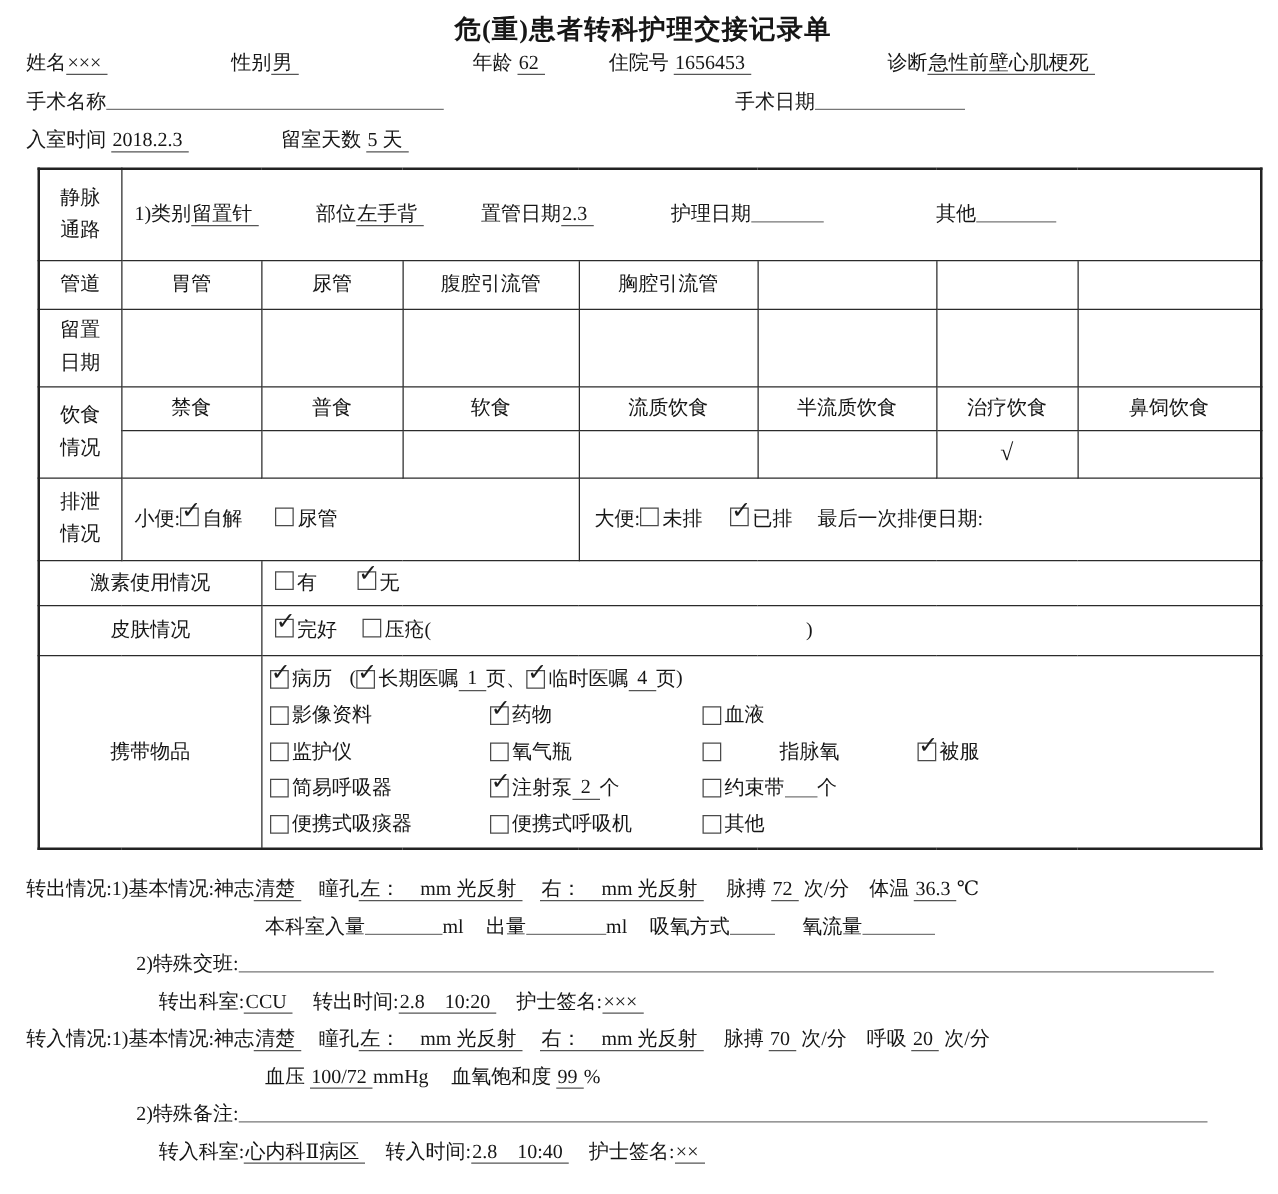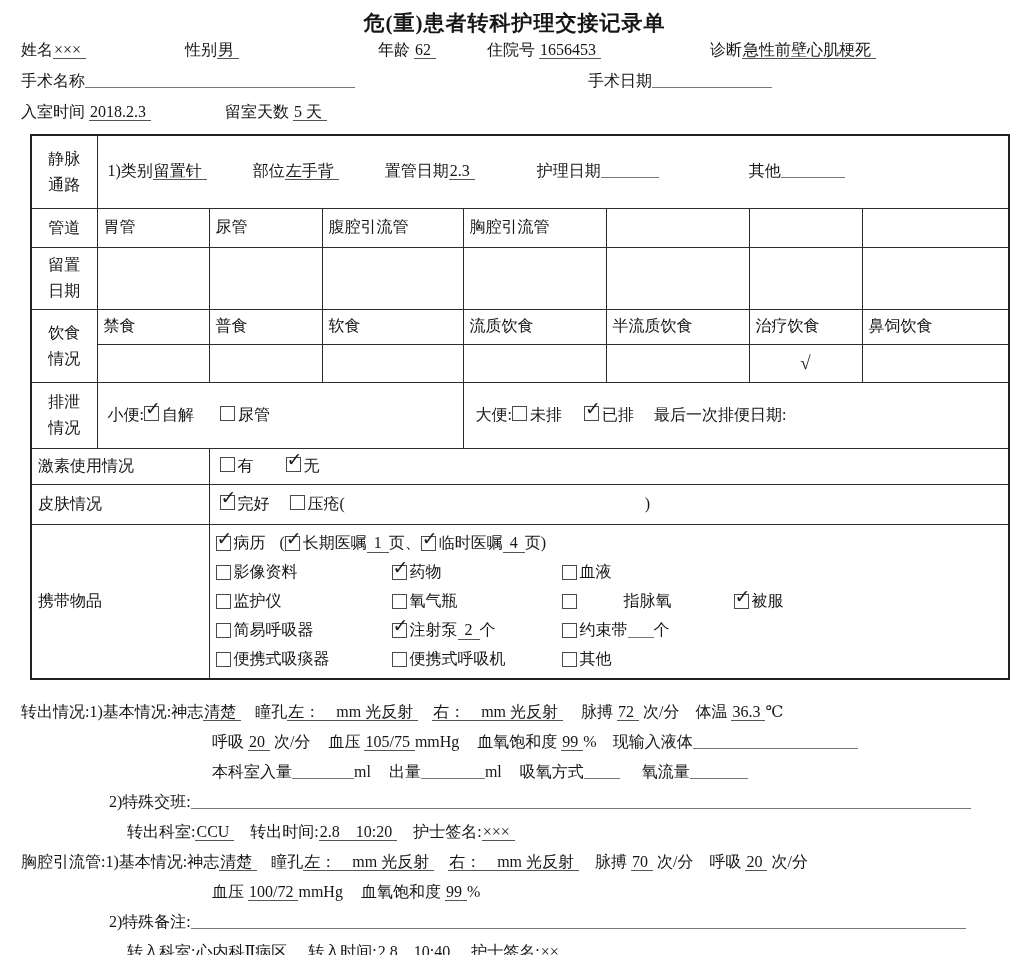--- a/index.html
+++ b/index.html
@@ -11,21 +11,21 @@
   }
   .title{text-align:center;font-size:21px;font-weight:600;letter-spacing:1px;line-height:30px;margin-top:4px;}
   .hline{position:relative;height:31px;white-space:nowrap;}
   .abs{position:absolute;top:2px;}
   .u{border-bottom:1px solid #555;padding:0 5px 0 1px;}
   .blank{display:inline-block;border-bottom:1px solid #777;height:15px;vertical-align:-2px;}
   .g{display:inline-block;}
   table.frm{border-collapse:collapse;table-layout:fixed;width:978px;margin:3px 0 0 9px;border:2px solid #222;}
   table.frm td{border:1.5px solid #2b2b2b;padding:0 6px;vertical-align:middle;overflow:hidden;}
   .lbl{text-align:center;white-space:pre-line;line-height:26px;padding:0 2px !important;}
-  .hdr{text-align:left;}
+  .hdr{text-align:center;}
   .chk{text-align:center;font-size:19px;}
   .cb{display:inline-block;width:13px;height:13px;border:1px solid #4a4a4a;position:relative;vertical-align:-1px;margin-right:3px;flex:none;background:#fff;}
   .cb.checked::after{content:"✓";position:absolute;left:0px;top:-8px;font-size:19px;line-height:1;color:#1d1d1d;font-family:"DejaVu Sans",sans-serif;}
   .iline{display:flex;align-items:center;height:29px;white-space:nowrap;}
   .slot{flex:none;display:flex;align-items:center;}
   .bl{line-height:30px;white-space:nowrap;}
   .nw{white-space:nowrap;}
 </style>
 </head>
 <body>
@@ -241,44 +241,38 @@
     </table>
 
   <div style="margin-top:17px;">
     <div class="bl">
       <span>转出情况:</span><span>1)基本情况:</span><span>神志</span><span class="u">清楚</span>
       <span class="g" style="width:10px;"></span><span>瞳孔</span><span class="u">左：　mm 光反射</span><span class="g" style="width:14px;"></span><span class="u">右：　mm 光反射</span>
       <span class="g" style="width:14px;"></span><span>脉搏</span> <span class="u">72</span> <span>次/分</span>
       <span class="g" style="width:12px;"></span><span>体温</span> <span class="u">36.3</span><span>℃</span>
     </div>
     <div class="bl" style="padding-left:191px;">
-      <span>呼吸</span> <span class="u">20</span> <span>次/分</span>
-      <span class="g" style="width:14px;"></span><span>血压</span> <span class="u">105/75</span><span>mmHg</span>
-      <span class="g" style="width:14px;"></span><span>血氧饱和度</span> <span class="u">99</span><span>%</span>
-      <span class="g" style="width:12px;"></span><span>现输入液体</span><span class="blank" style="width:165px;"></span>
-    </div>
-    <div class="bl" style="padding-left:191px;">
       <span>本科室入量</span><span class="blank" style="width:62px;"></span><span>ml</span>
       <span class="g" style="width:14px;"></span><span>出量</span><span class="blank" style="width:64px;"></span><span>ml</span>
       <span class="g" style="width:14px;"></span><span>吸氧方式</span><span class="blank" style="width:36px;"></span>
       <span class="g" style="width:18px;"></span><span>氧流量</span><span class="blank" style="width:58px;"></span>
     </div>
     <div class="bl" style="padding-left:88px;">
       <span>2)特殊交班:</span><span class="blank" style="width:780px;"></span>
     </div>
     <div class="bl" style="padding-left:106px;">
       <span>转出科室:</span><span class="u">CCU</span>
       <span class="g" style="width:12px;"></span><span>转出时间:</span><span class="u">2.8　10:20</span>
       <span class="g" style="width:12px;"></span><span>护士签名:</span><span class="u">×××</span>
     </div>
   </div>
 
   <div>
     <div class="bl">
-      <span>胸腔引流管:</span><span>1)基本情况:</span><span>神志</span><span class="u">清楚</span>
+      <span>转入情况:</span><span>1)基本情况:</span><span>神志</span><span class="u">清楚</span>
       <span class="g" style="width:10px;"></span><span>瞳孔</span><span class="u">左：　mm 光反射</span><span class="g" style="width:14px;"></span><span class="u">右：　mm 光反射</span>
       <span class="g" style="width:12px;"></span><span>脉搏</span> <span class="u">70</span> <span>次/分</span>
       <span class="g" style="width:12px;"></span><span>呼吸</span> <span class="u">20</span> <span>次/分</span>
     </div>
     <div class="bl" style="padding-left:191px;">
       <span>血压</span> <span class="u">100/72</span><span>mmHg</span>
       <span class="g" style="width:14px;"></span><span>血氧饱和度</span> <span class="u">99</span><span>%</span>
     </div>
     <div class="bl" style="padding-left:88px;">
       <span>2)特殊备注:</span><span class="blank" style="width:775px;"></span>

